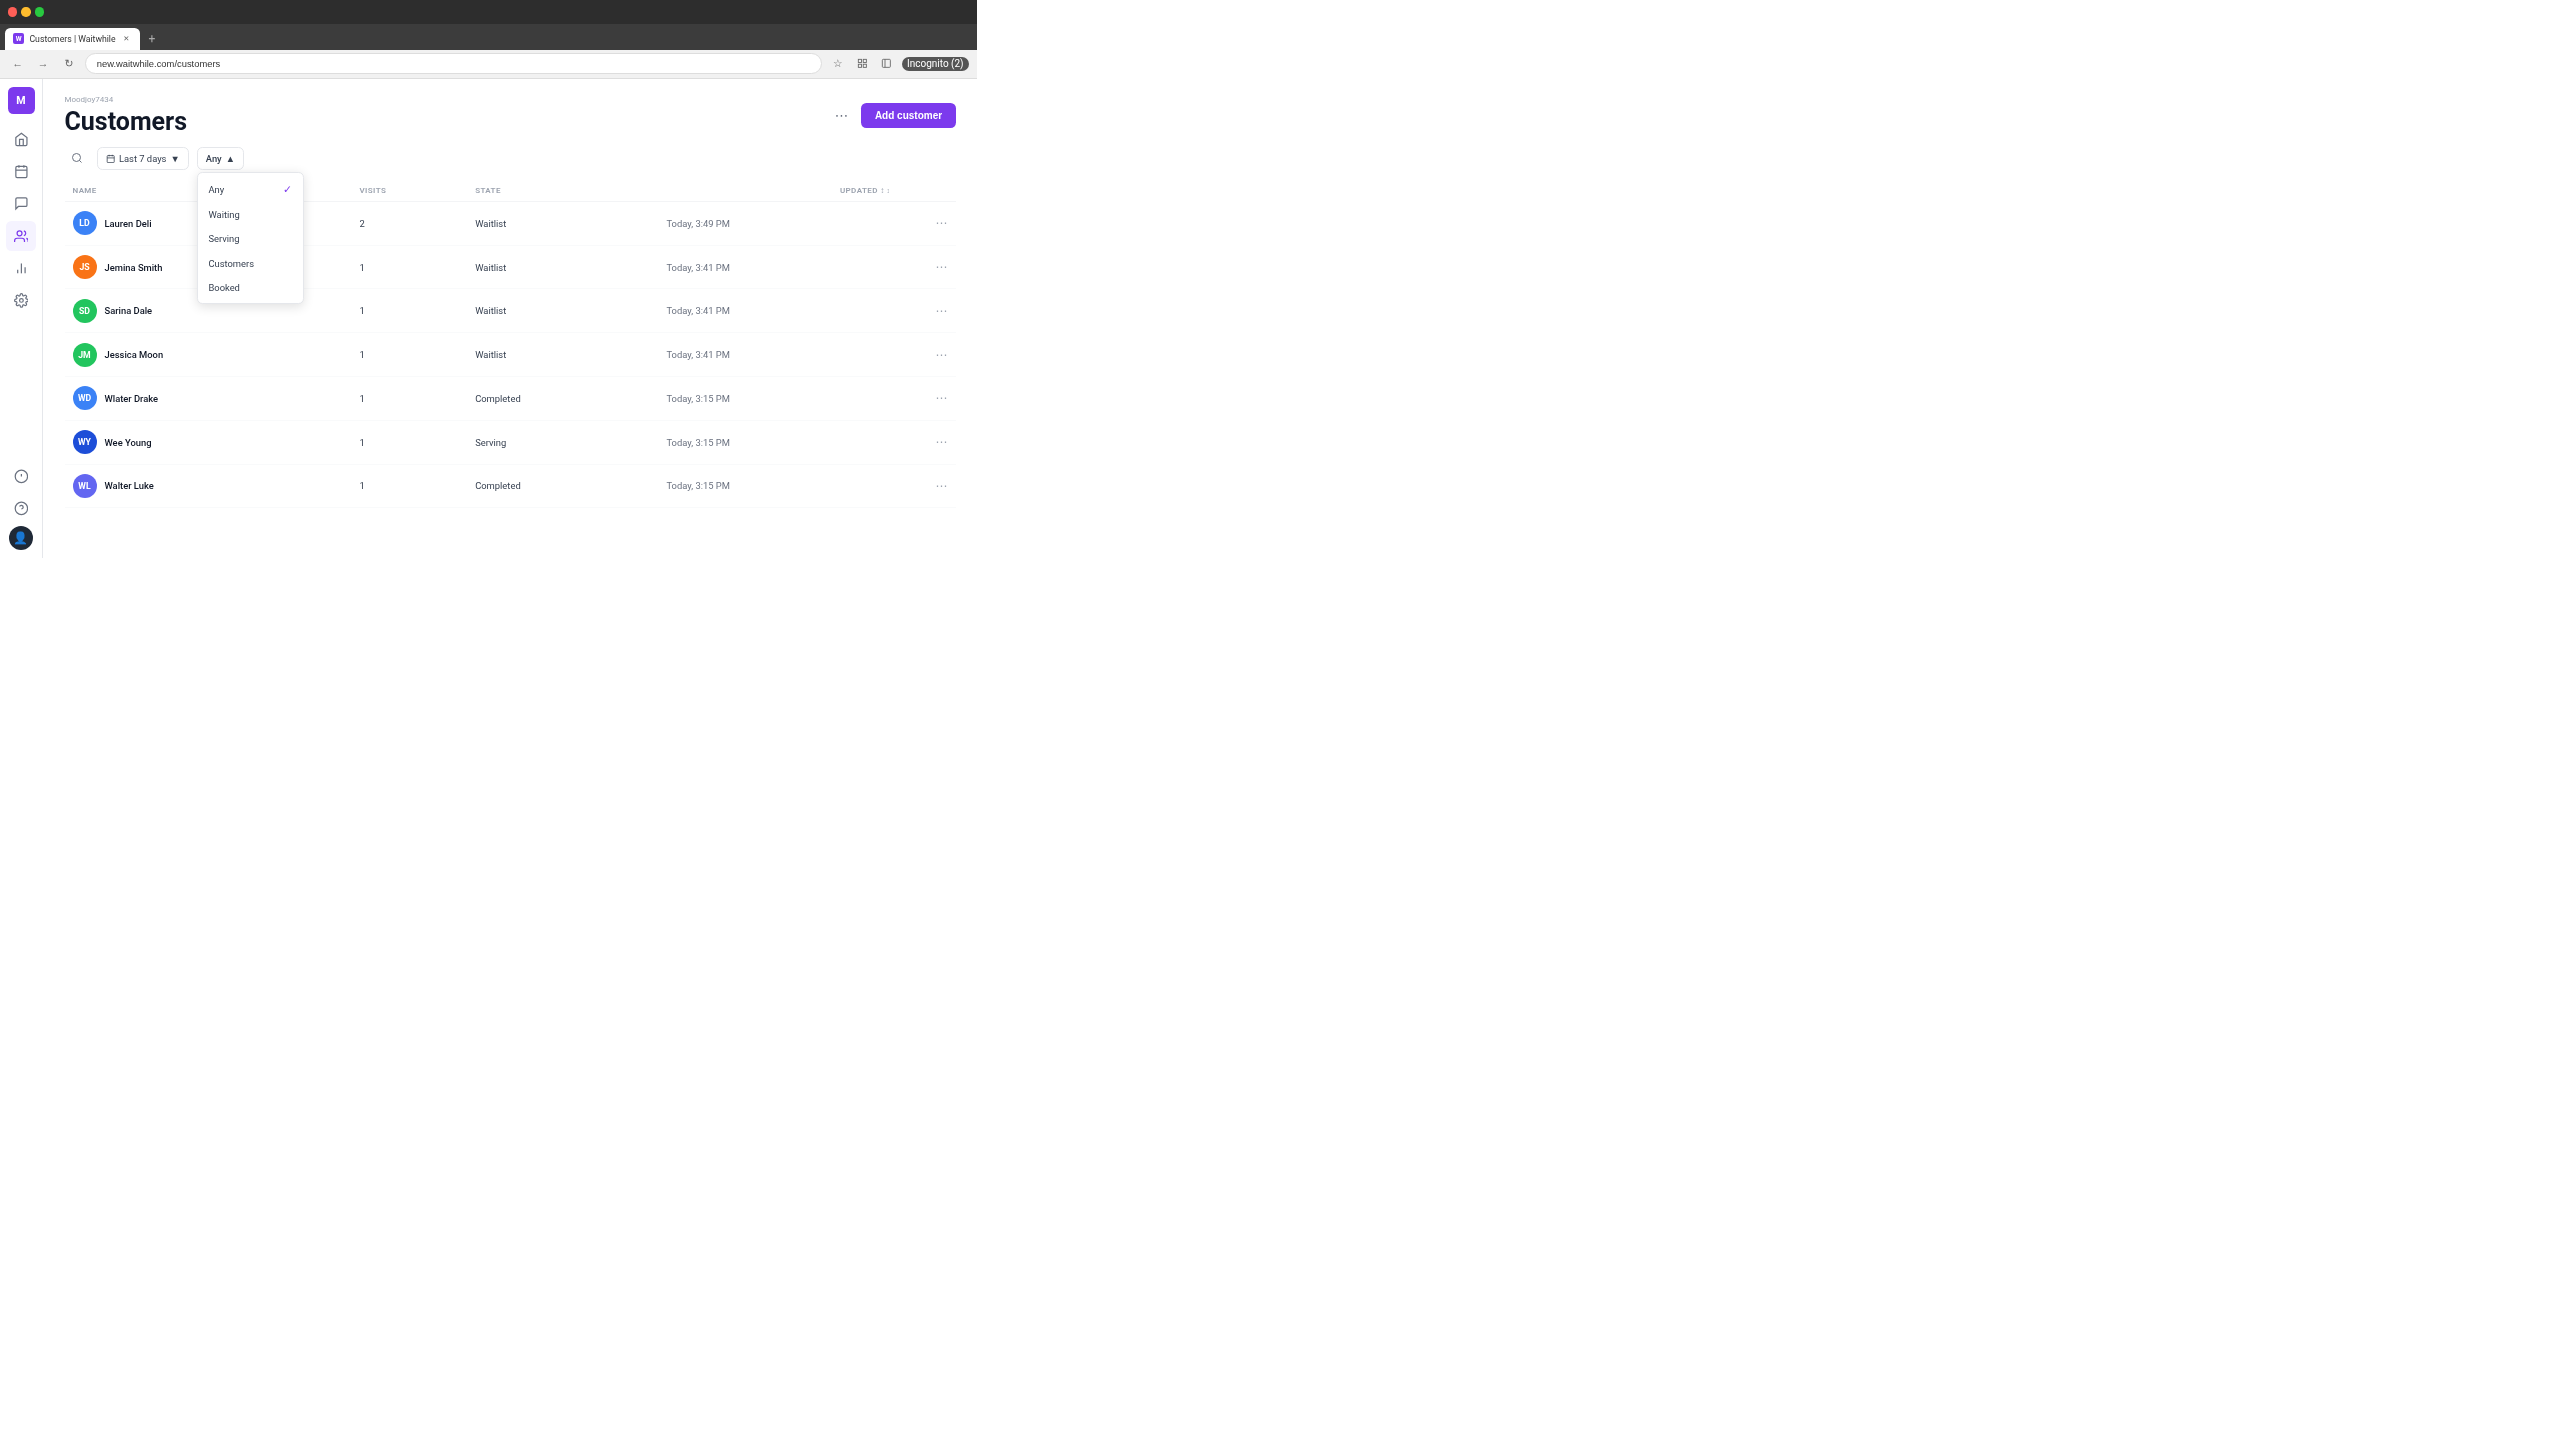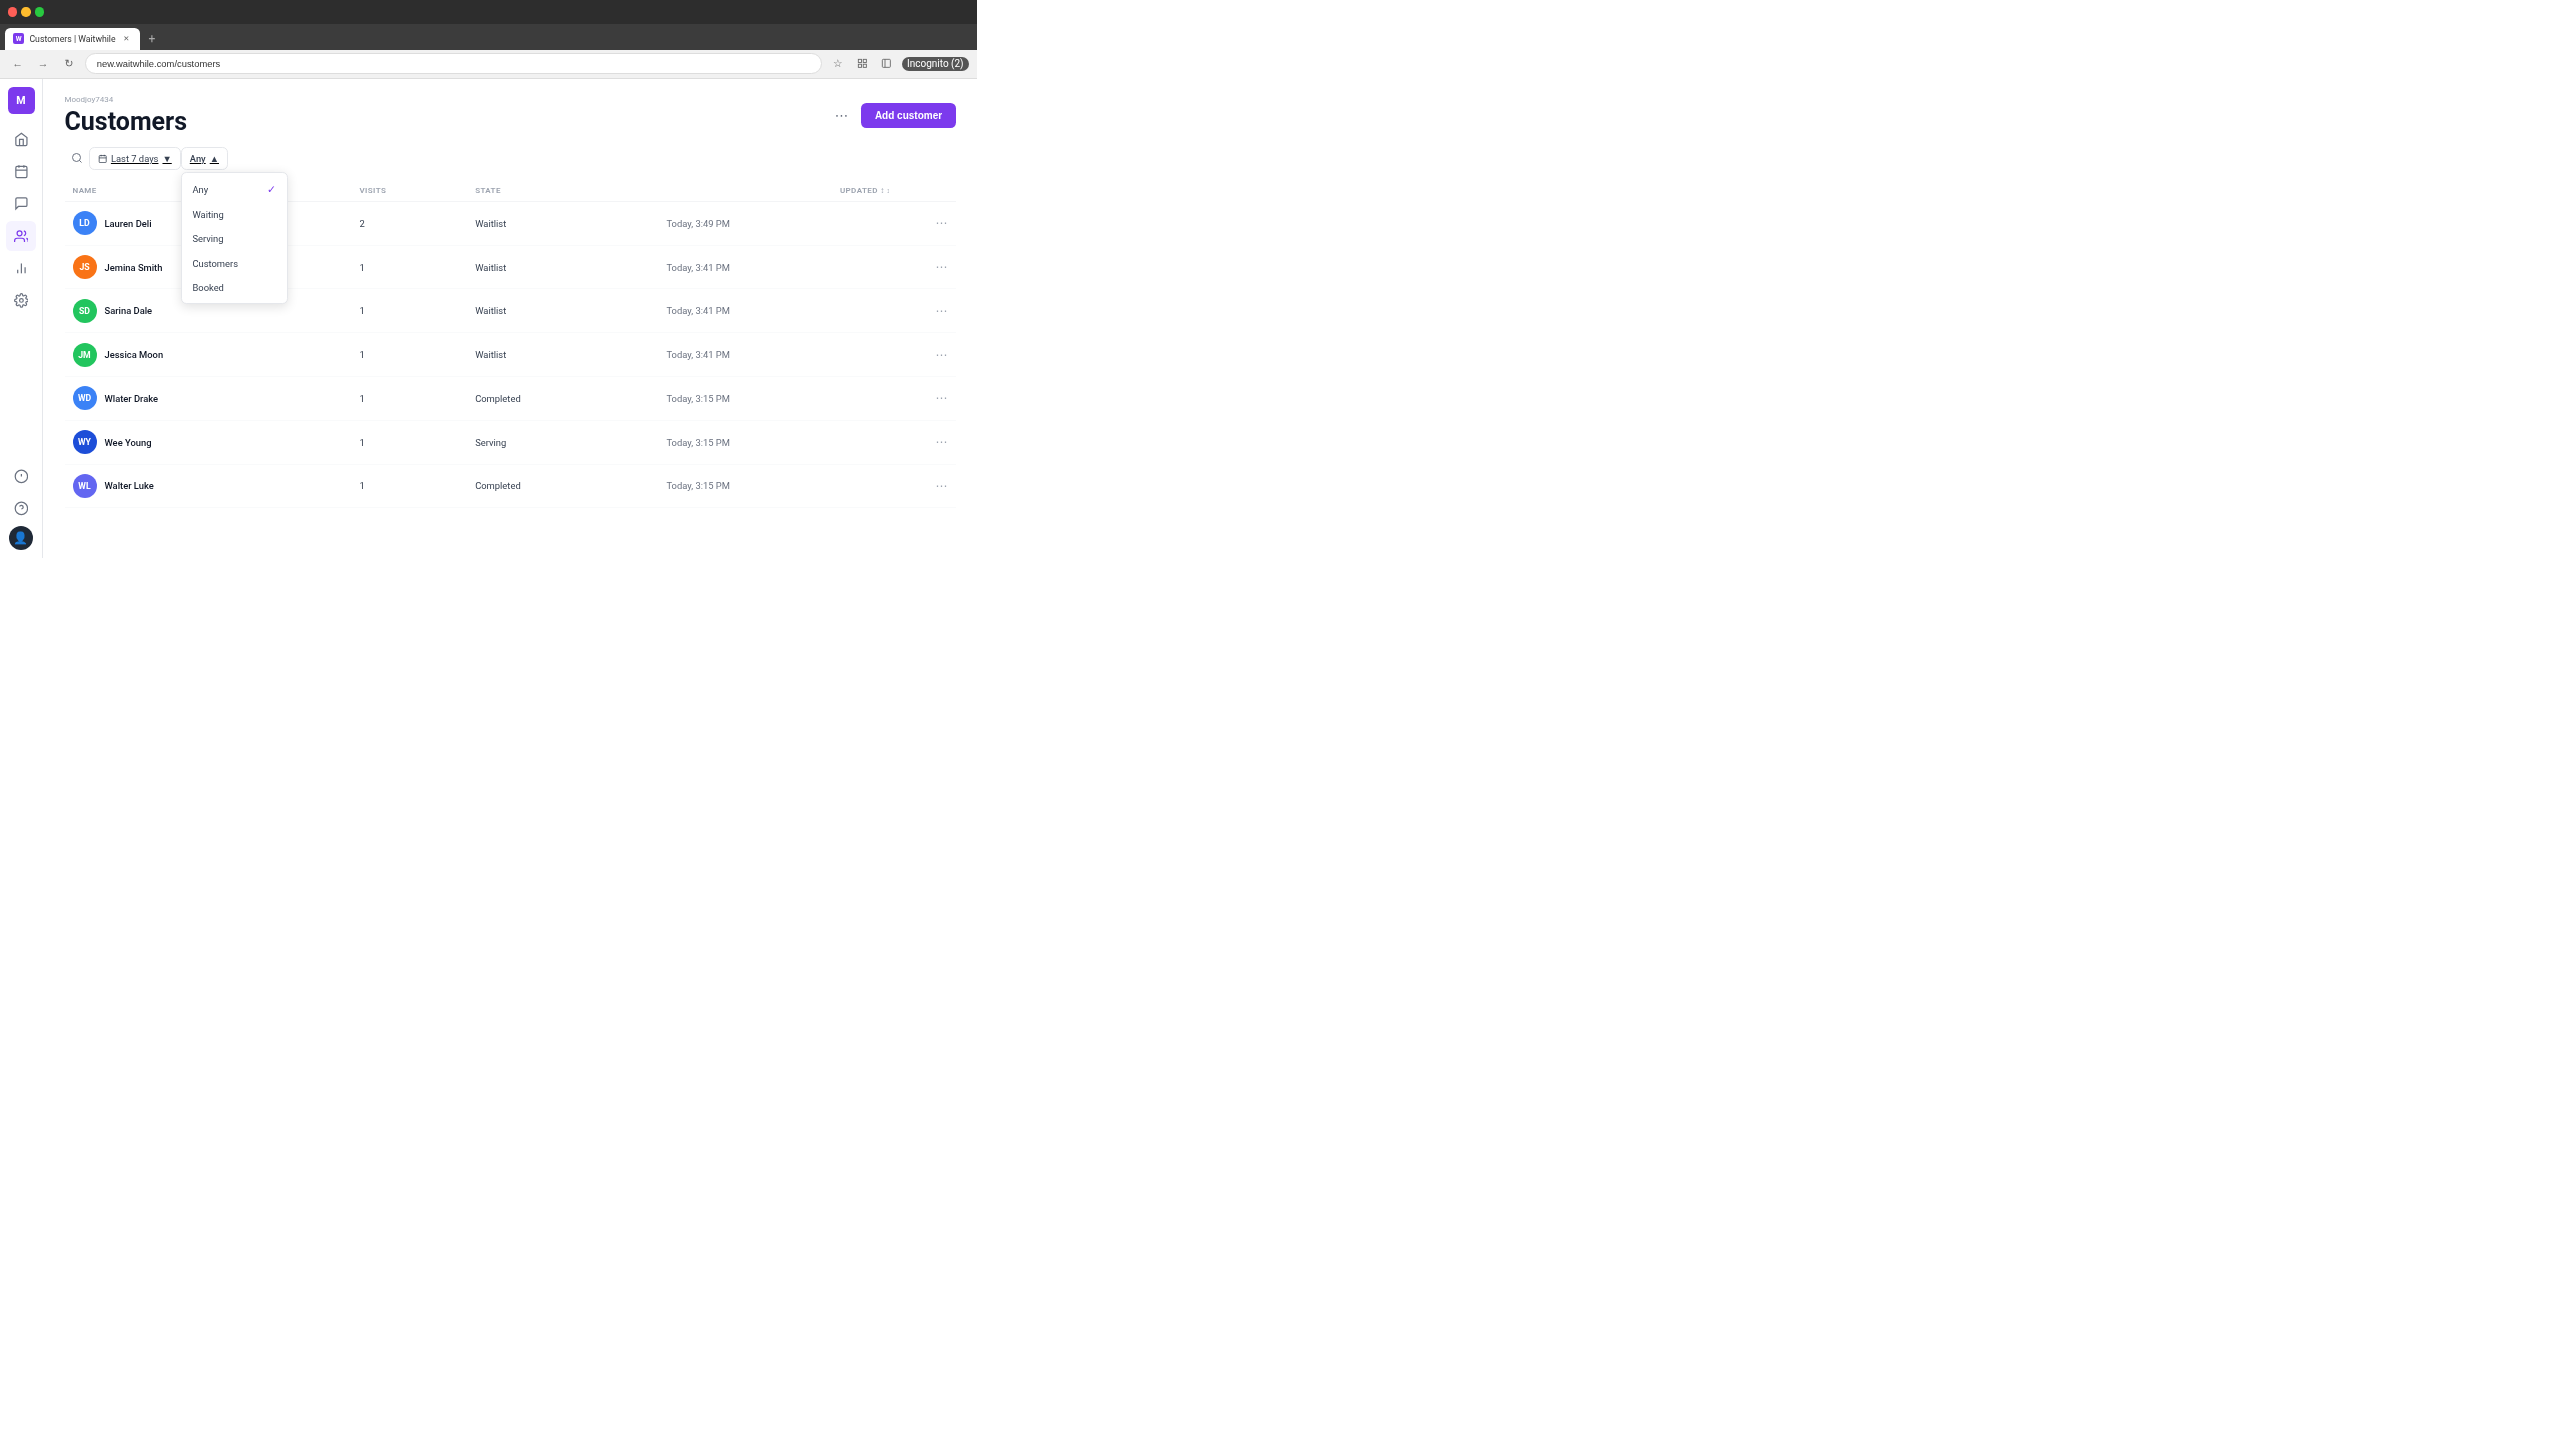--- a/index.html
+++ b/index.html
@@ -225,21 +225,21 @@
       padding: 6.7px 13.4px;
       font-size: 10px;
       font-weight: 600;
       cursor: pointer;
     }
 
     .toolbar {
       padding: 10.7px 21.5px;
       display: flex;
       align-items: center;
-      text-decoration: underline;
+      gap: 8px;
     }
     .search-icon-btn {
       width: 24px; height: 24px;
       display: flex; align-items: center; justify-content: center;
       color: #6b7280;
       cursor: pointer;
       font-size: 12px;
     }
     .filter-btn {
       display: flex;

